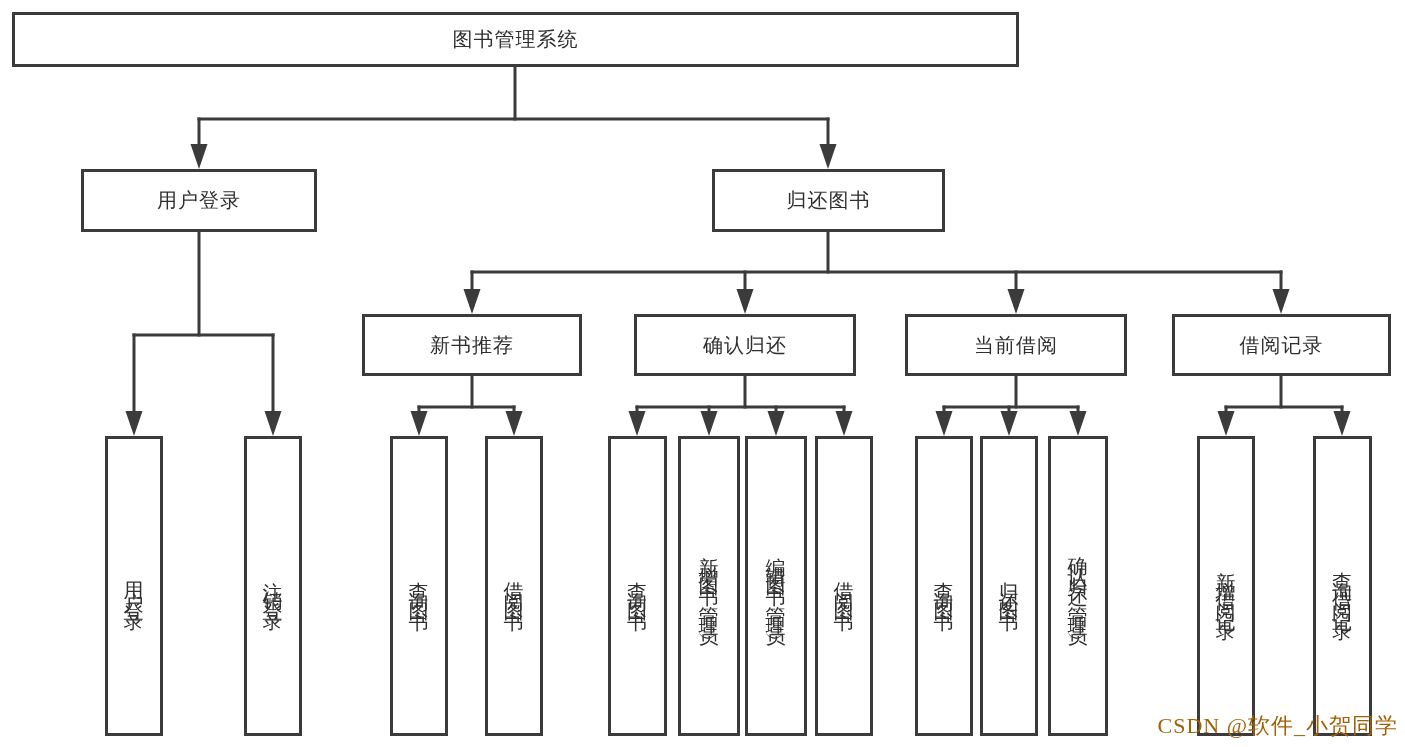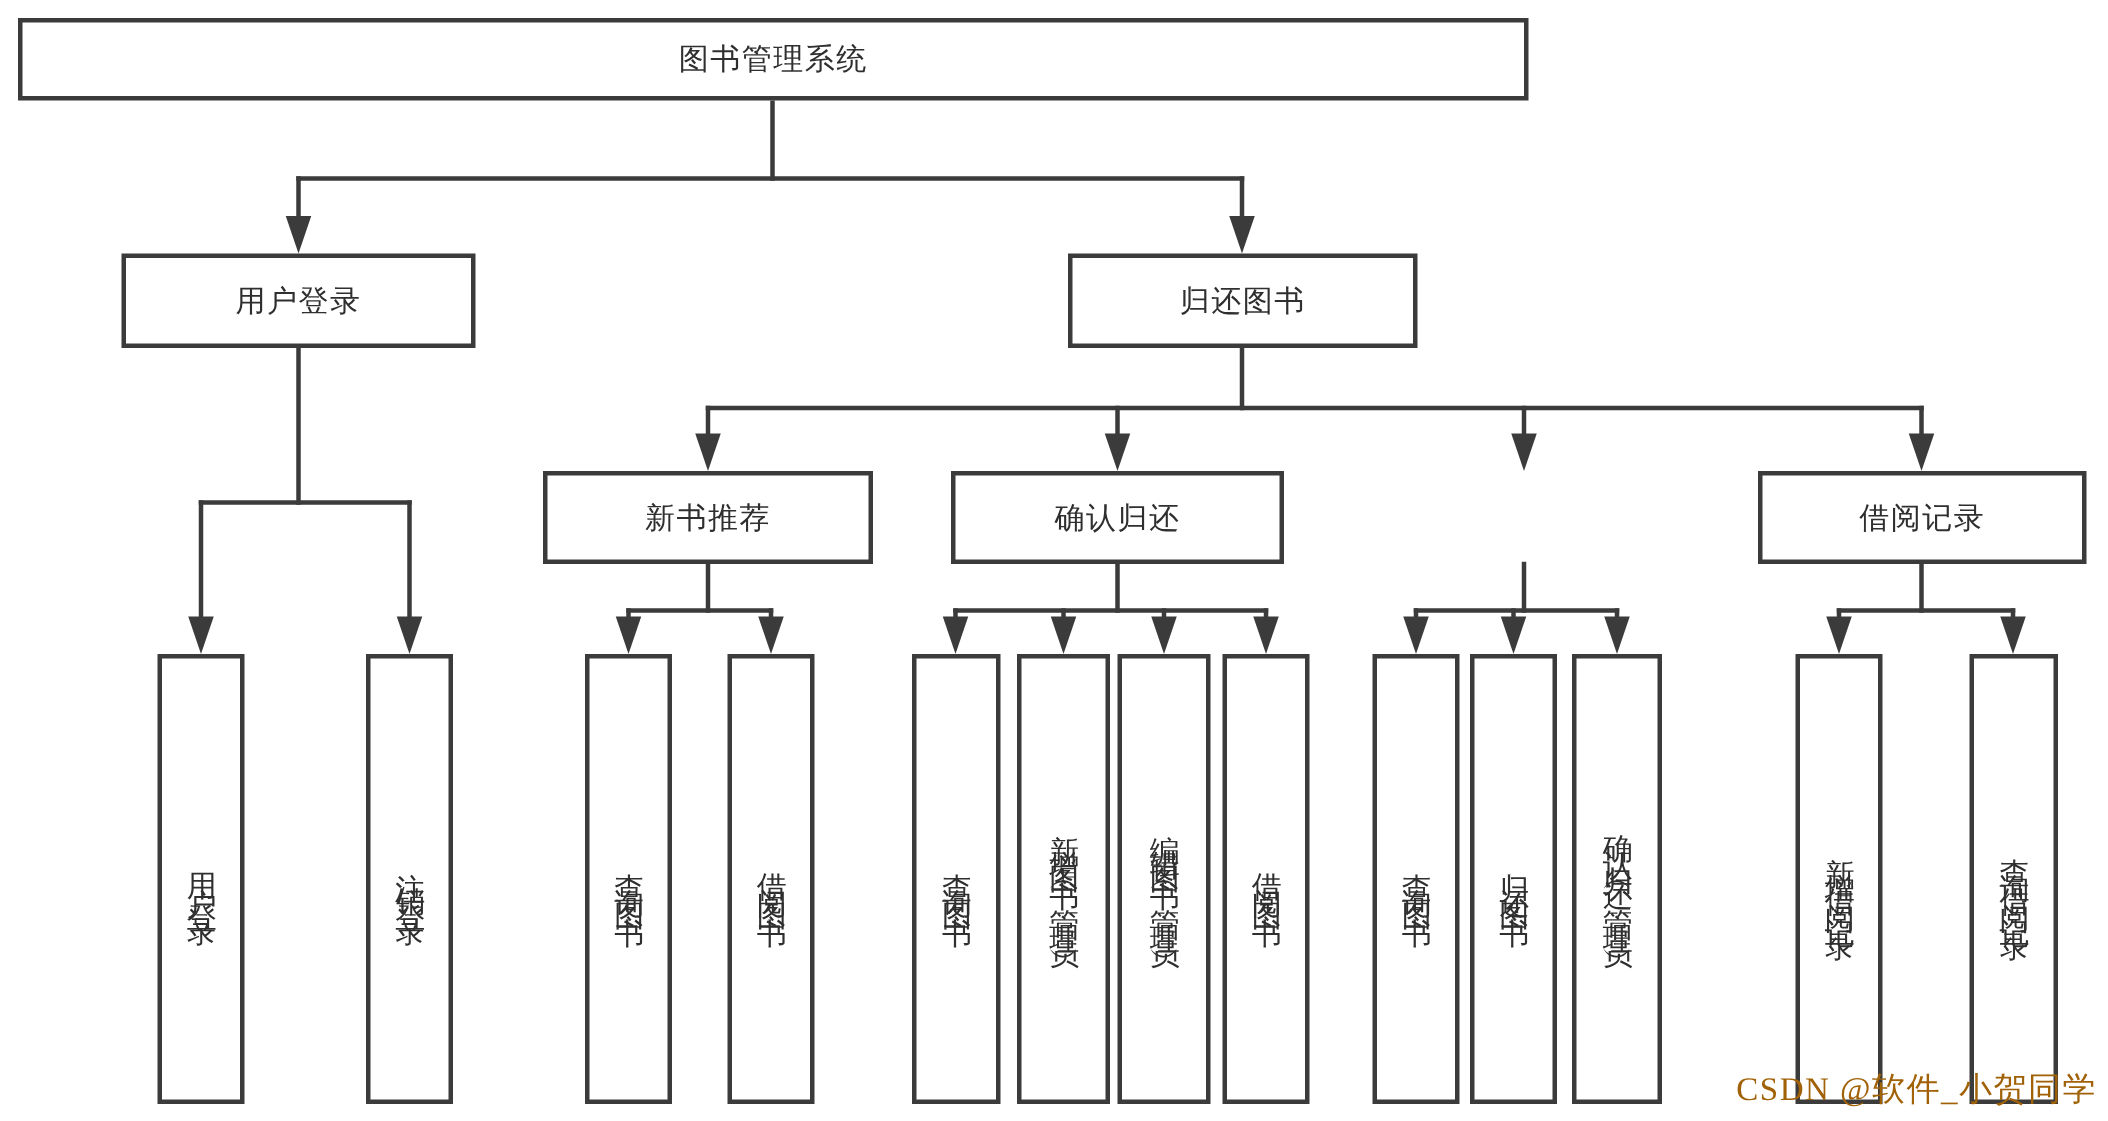--- a/index.html
+++ b/index.html
@@ -125,20 +125,21 @@
     </g>
   </svg>
 
   <div class="hbox" style="left:12px;top:12px;width:1007px;height:55px">图书管理系统</div>
 
   <div class="hbox" style="left:81px;top:169px;width:236px;height:63px">用户登录</div>
   <div class="hbox" style="left:712px;top:169px;width:233px;height:63px">归还图书</div>
 
   <div class="hbox" style="left:362px;top:314px;width:220px;height:62px">新书推荐</div>
   <div class="hbox" style="left:634px;top:314px;width:222px;height:62px">确认归还</div>
+  <div class="hbox" style="left:905px;top:314px;width:222px;height:62px">当前借阅</div>
   <div class="hbox" style="left:1172px;top:314px;width:219px;height:62px">借阅记录</div>
 
   <div class="vbox" style="left:105px;width:58px">用户登录</div>
   <div class="vbox" style="left:244px;width:58px">注销登录</div>
 
   <div class="vbox" style="left:390px;width:58px">查询图书</div>
   <div class="vbox" style="left:485px;width:58px">借阅图书</div>
 
   <div class="vbox" style="left:608px;width:59px">查询图书</div>
   <div class="vbox" style="left:678px;width:62px">新增图书（管理员）</div>

